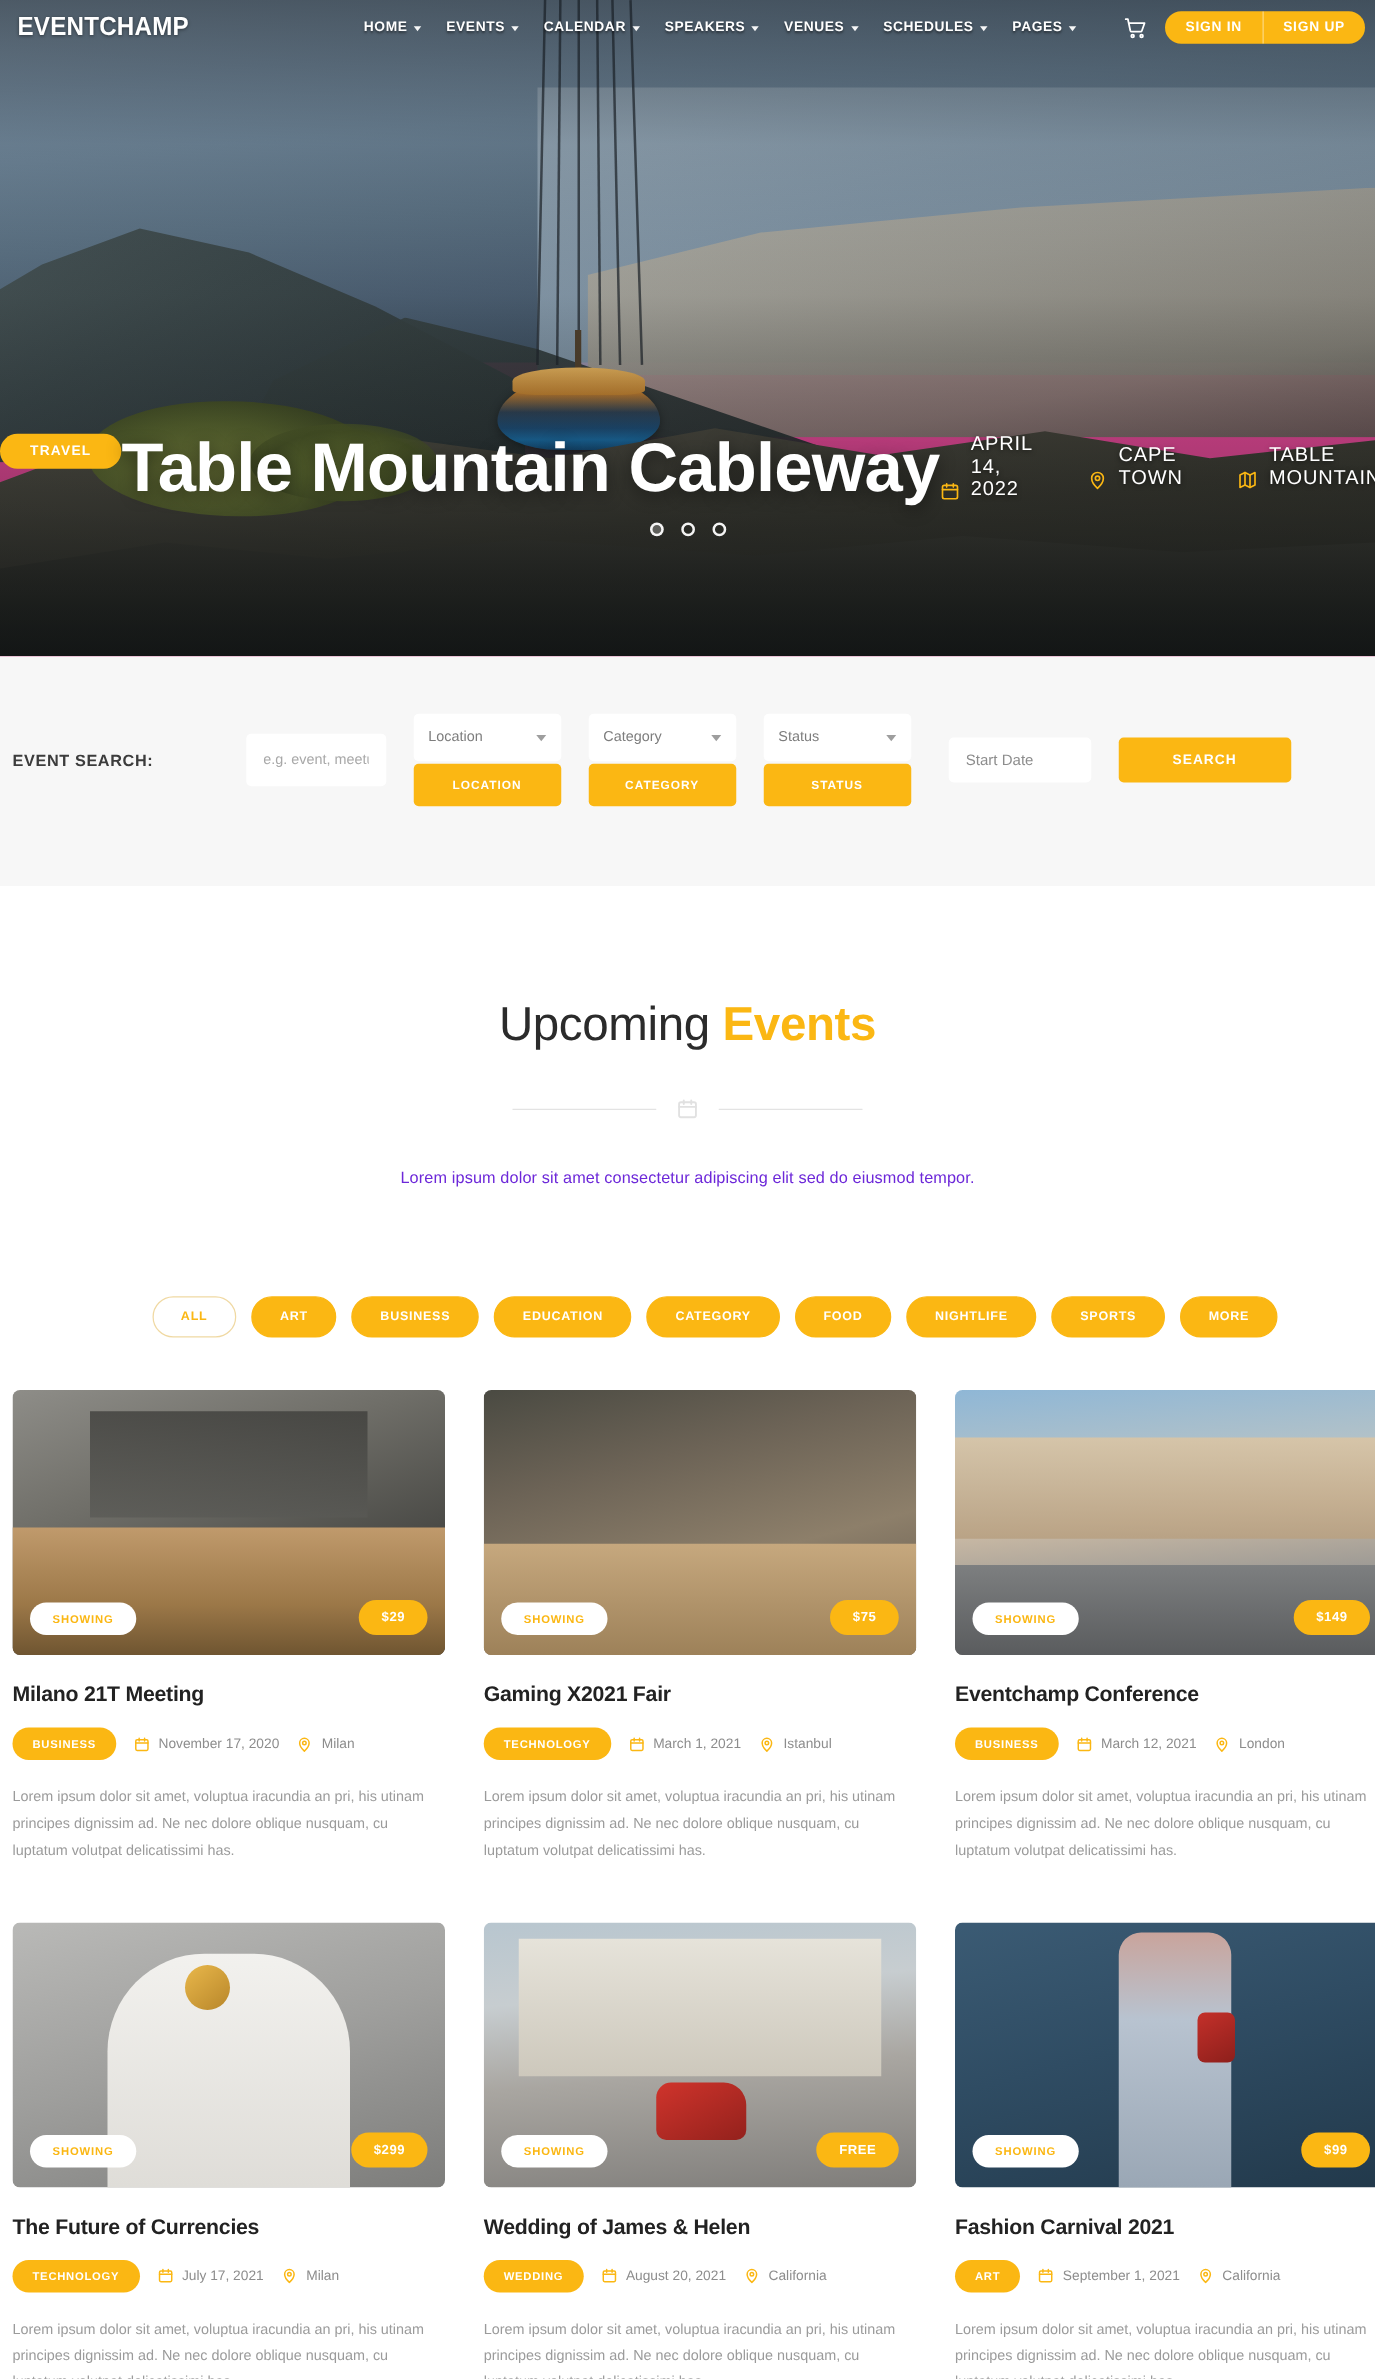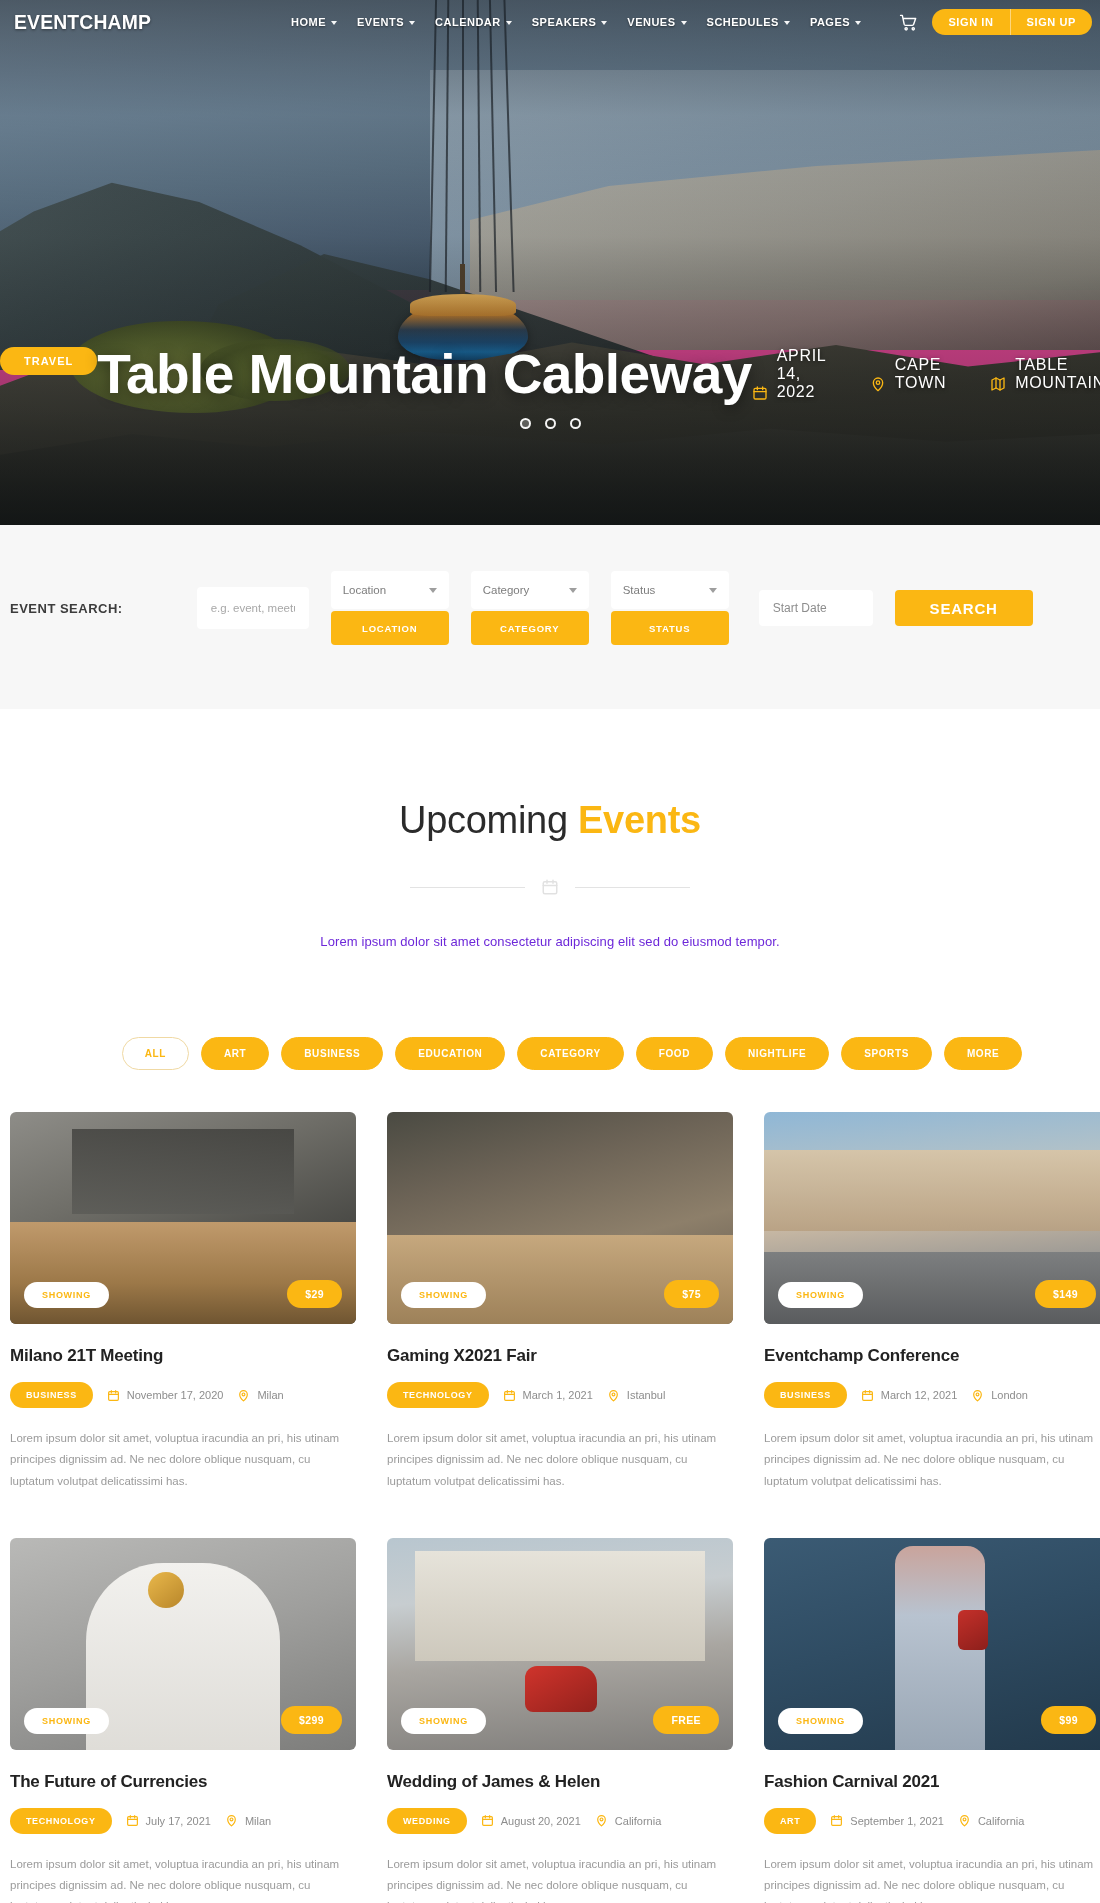--- a/index.html
+++ b/index.html
@@ -202,21 +202,21 @@
     cursor: pointer;
   }
   .date-input {
     width: 114px; height: 36px; background: #fff; border: none; border-radius: 4px;
     padding: 0 14px; font-size: 12px; color: #8d8d8d; margin-left: 30px;
     font-family: "Liberation Sans", sans-serif; outline: none;
   }
   .date-input::placeholder { color: #8d8d8d; }
   .search-btn {
     width: 138px; height: 36px; margin-left: 22px; background: #fbb713;
-    border-radius: 4px; color: #fff; font-size: 15px; font-weight: 700;
+    border-radius: 4px; color: #fff; font-size: 11px; font-weight: 700;
     letter-spacing: .8px; display: flex; align-items: center; justify-content: center;
     cursor: pointer;
   }
 
   
   .events { width: 1100px; background: #fff; padding: 90px 0 40px; }
   .sec-title {
     text-align: center; font-size: 38px; font-weight: 400; color: #2b2b2b;
     letter-spacing: -.3px;
   }

